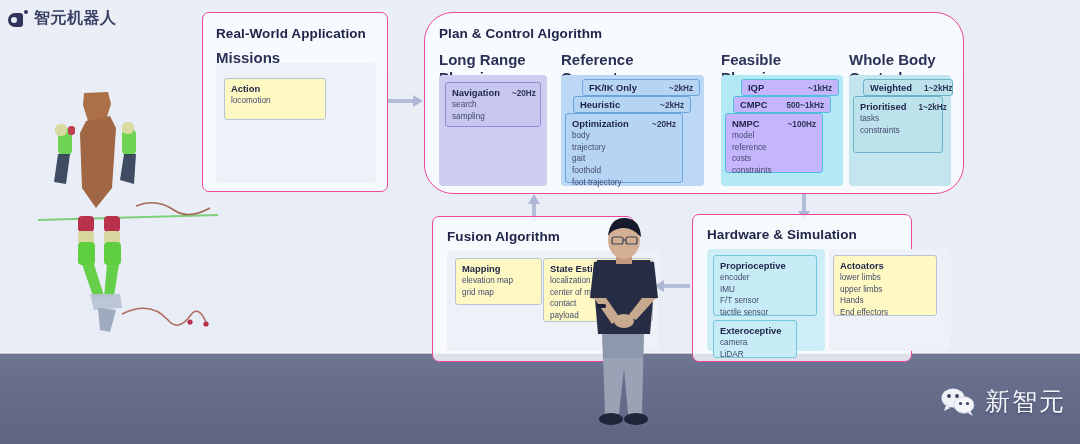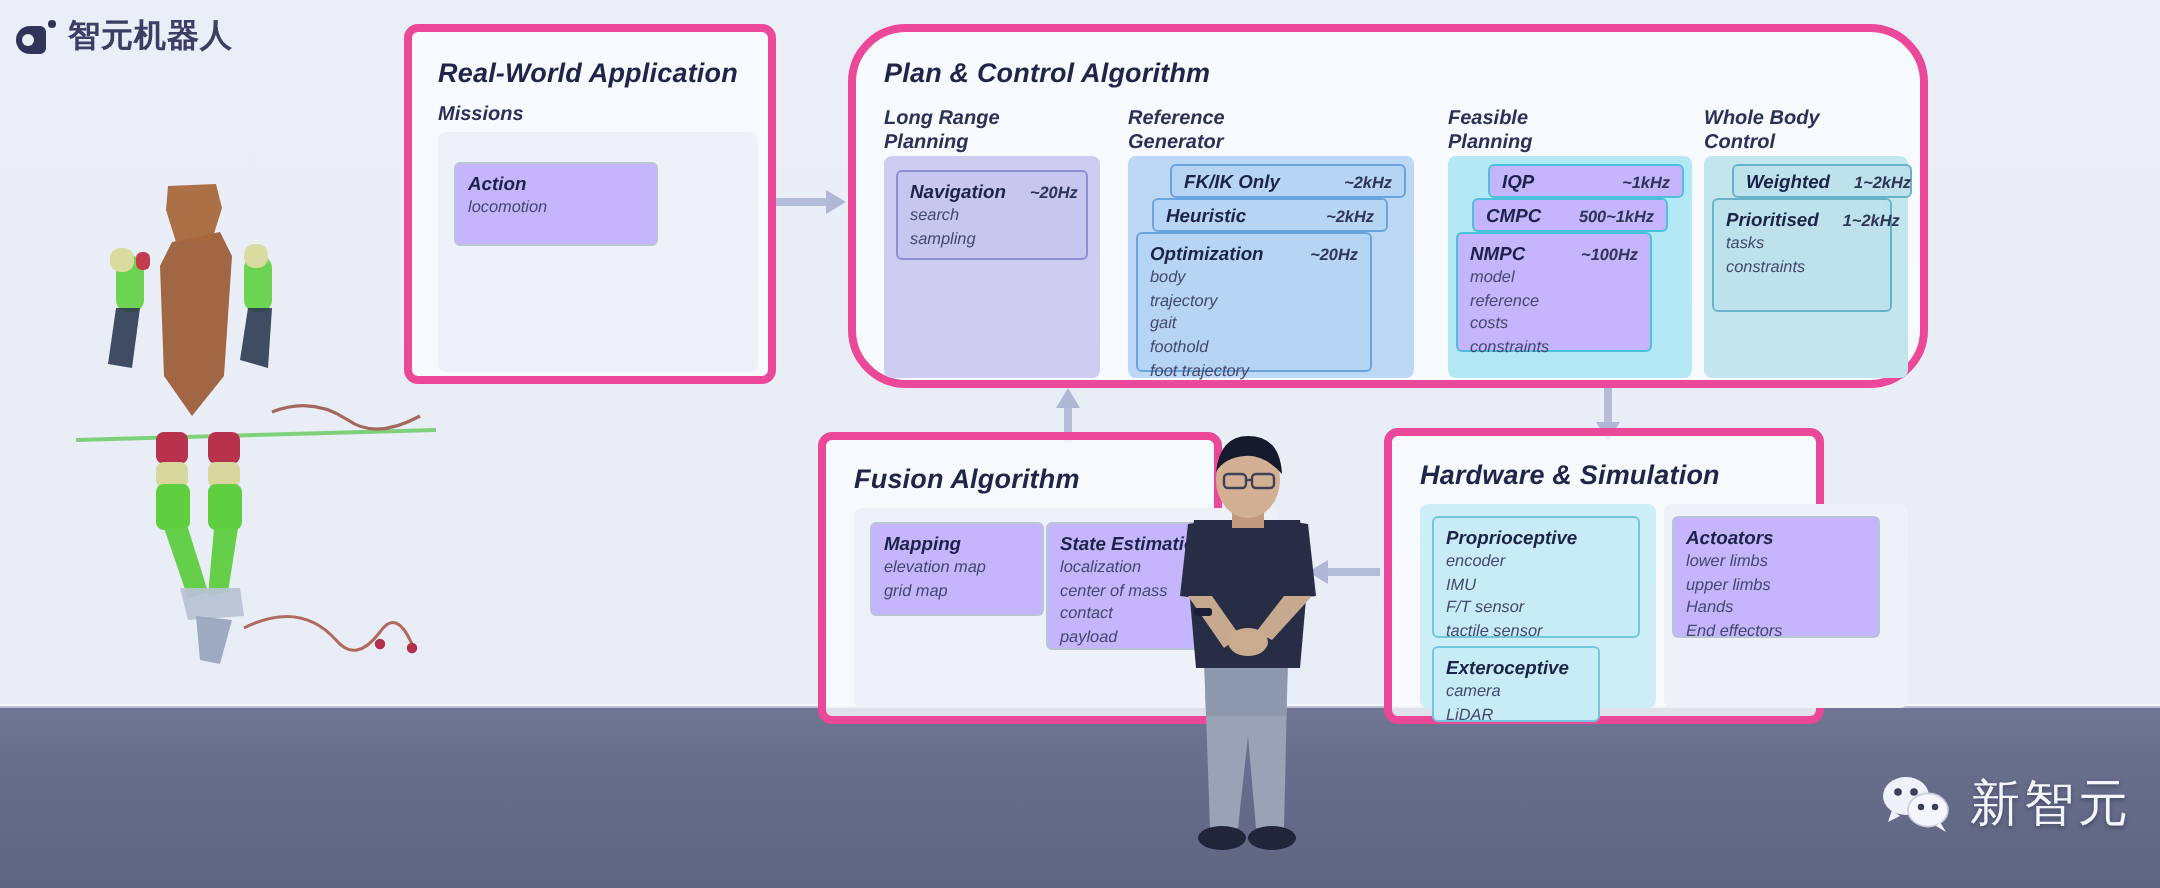--- a/index.html
+++ b/index.html
@@ -87,33 +87,32 @@
   
   #slide {
     position: absolute;
     left: 196px; top: 8px;
     width: 772px; height: 356px;
     z-index: 4;
   }
 
   .panel {
     position: absolute;
-    border: 4px solid #ec4899;
+    border: 1px solid #ec4899;
     border-radius: 7px;
     background: rgba(250,252,255,.80);
-    font-style: italic;
   }
   .panel-title {
     font-size: 13.5px;
     font-weight: 700;
     color: #20264a;
     letter-spacing: .1px;
   }
   .sub-label {
-    font-size: 10px;
+    font-size: 15px;
     font-weight: 700;
     color: #2b3157;
     line-height: 1.18;
     white-space: pre-line;
   }
 
   
   .well {
     position: absolute;
     border-radius: 4px;
@@ -154,21 +153,21 @@
     color: #444a6d;
     line-height: 1.42;
     margin-top: 1px;
     white-space: pre-line;
   }
 
   .card.v-purple { background: #c6c6ef; border: 1px solid #8d8fd4; }
   .card.v-blue   { background: #b6d4f4; border: 1px solid #6aa4de; }
   .card.v-cyan   { background: #c4b5fd; border: 1px solid #4fc0dc; }
   .card.v-teal   { background: #bde2ec; border: 1px solid #68b3c7; }
-  .card.v-plain  { background: #c4b5fd; border: 1px solid #b9c4d8; }
+  .card.v-plain  { background: #fef9c3; border: 1px solid #b9c4d8; }
   .card.v-cyanl  { background: #c7ecf6; border: 1px solid #72c7de; }
 
   
   .arrow { position: absolute; }
   .arrow .shaft { position: absolute; background: #b3bcd8; }
   .arrow .head {
     position: absolute;
     width: 0; height: 0;
   }
   .arrow.right .shaft { left: 0; top: 4px; width: 26px; height: 4px; }
@@ -368,21 +367,21 @@
   <div class="arrow up" style="left:332px; top:186px; width:12px; height:28px;">
     <div class="shaft"></div>
       <div class="head"></div>
   </div>
 
   <div class="arrow down" style="left:602px; top:186px; width:12px; height:28px;">
     <div class="shaft"></div>
       <div class="head"></div>
   </div>
 
-  <div class="panel" style="left:213px; top:208px; width:202px; height:146px;">
+  <div class="panel" style="left:236px; top:208px; width:202px; height:146px;">
     <div class="panel-title" style="position:absolute;left:14px;top:12px;">Fusion Algorithm</div>
     <div class="well grey" style="left:14px; top:34px; width:212px; height:100px;"></div>
     <div class="card v-plain" style="left:22px; top:41px; width:87px; height:47px;">
       <div class="card-head">
         <span class="card-name">Mapping</span>
       </div>
       <div class="card-list">elevation map
 grid map</div>
     </div>
     <div class="card v-plain" style="left:110px; top:41px; width:110px; height:64px;">

